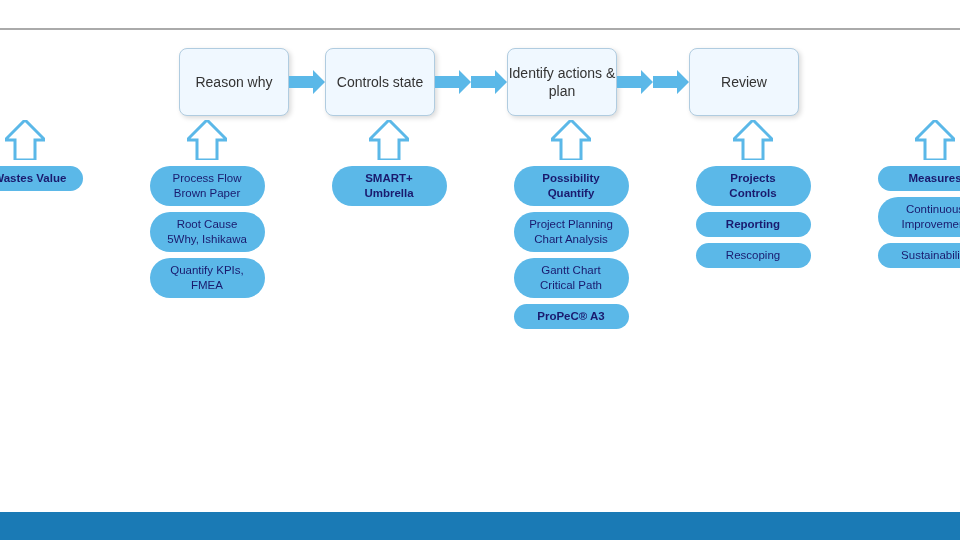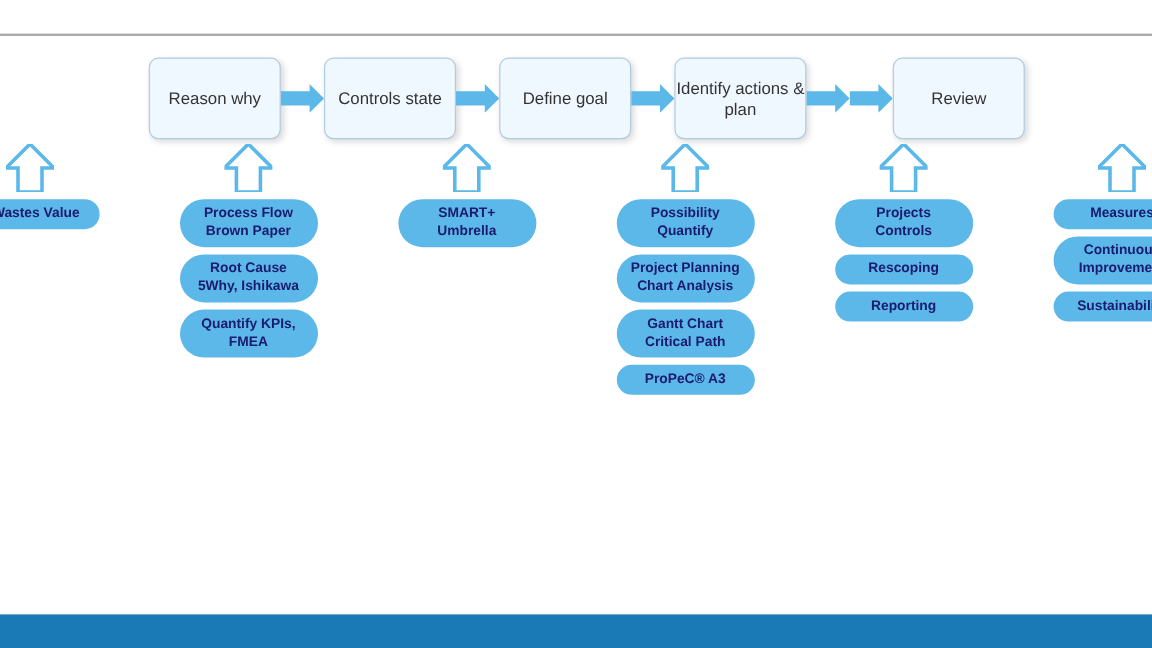--- a/index.html
+++ b/index.html
@@ -89,21 +89,21 @@
 
     .tool-pill {
       background: #5bb8e8;
       border-radius: 50px;
       padding: 5px 10px;
       text-align: center;
       font-size: 11.5px;
       color: #1a1a6e;
       line-height: 1.3;
       width: 115px;
-      font-weight: 700;
+      font-weight: 400;
     }
 
     .tool-pill.bold {
       font-weight: 700;
     }
 
     .bottom-bar {
       position: absolute;
       bottom: 0;
       left: 0;
@@ -128,21 +128,20 @@
       <svg viewBox="0 0 36 24" xmlns="http://www.w3.org/2000/svg">
       <polygon points="0,6 24,6 24,0 36,12 24,24 24,18 0,18" fill="#5bb8e8"></polygon>
     </svg>
     </div>
     <div class="step-box">Controls state</div>
     <div class="arrow-right">
       <svg viewBox="0 0 36 24" xmlns="http://www.w3.org/2000/svg">
       <polygon points="0,6 24,6 24,0 36,12 24,24 24,18 0,18" fill="#5bb8e8"></polygon>
     </svg>
     </div>
-    <div class="step-box">Define goal</div>
     <div class="arrow-right">
       <svg viewBox="0 0 36 24" xmlns="http://www.w3.org/2000/svg">
       <polygon points="0,6 24,6 24,0 36,12 24,24 24,18 0,18" fill="#5bb8e8"></polygon>
     </svg>
     </div>
     <div class="step-box">Identify actions &amp; plan</div>
     <div class="arrow-right">
       <svg viewBox="0 0 36 24" xmlns="http://www.w3.org/2000/svg">
       <polygon points="0,6 24,6 24,0 36,12 24,24 24,18 0,18" fill="#5bb8e8"></polygon>
     </svg>
@@ -207,22 +206,22 @@
     </div>
     <div class="spacer-col"></div>
     <div class="tool-col">
       <div class="up-arrow">
         <svg viewBox="0 0 40 40" width="40" height="40" xmlns="http://www.w3.org/2000/svg">
     <polygon points="20,0 40,20 30,20 30,40 10,40 10,20 0,20" fill="none" stroke="#5bb8e8" stroke-width="3"></polygon>
   </svg>
       </div>
       <div class="tool-pill bold">Projects
 Controls</div>
+      <div class="tool-pill bold">Reporting</div>
       <div class="tool-pill">Rescoping</div>
-      <div class="tool-pill bold">Reporting</div>
     </div>
     <div class="spacer-col"></div>
     <div class="tool-col">
       <div class="up-arrow">
         <svg viewBox="0 0 40 40" width="40" height="40" xmlns="http://www.w3.org/2000/svg">
     <polygon points="20,0 40,20 30,20 30,40 10,40 10,20 0,20" fill="none" stroke="#5bb8e8" stroke-width="3"></polygon>
   </svg>
       </div>
       <div class="tool-pill bold">Measures</div>
       <div class="tool-pill">Continuous

